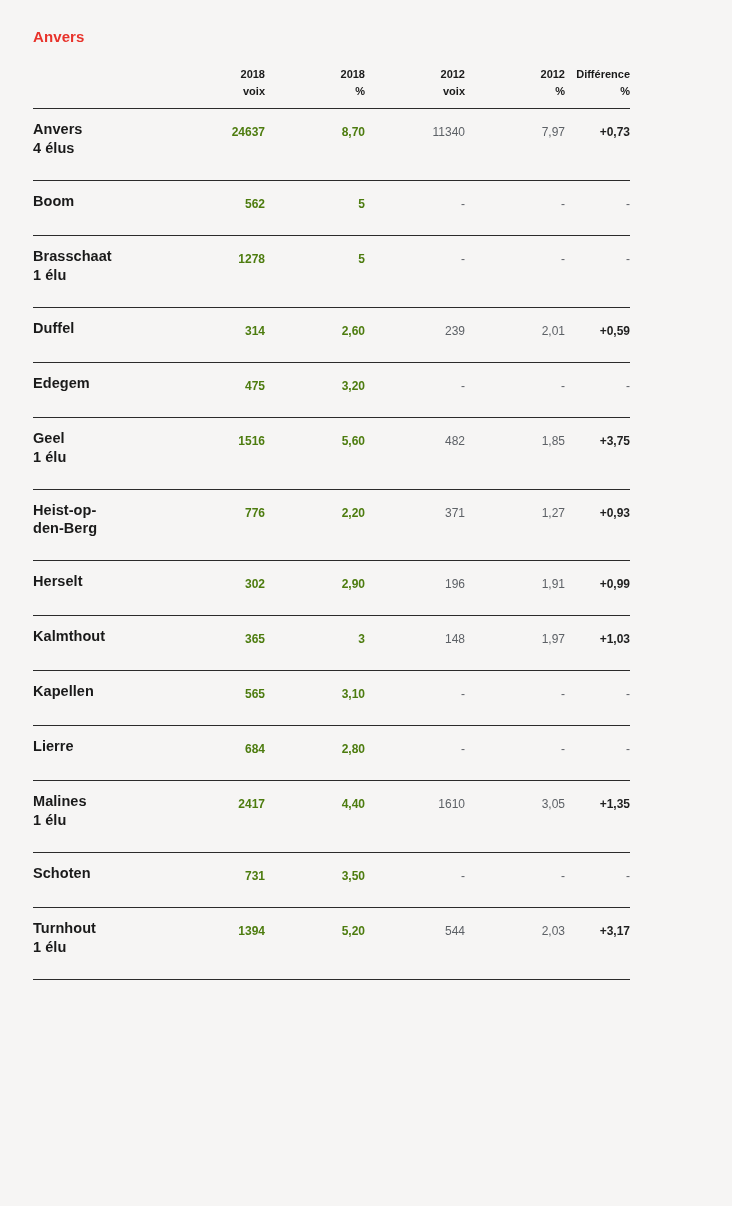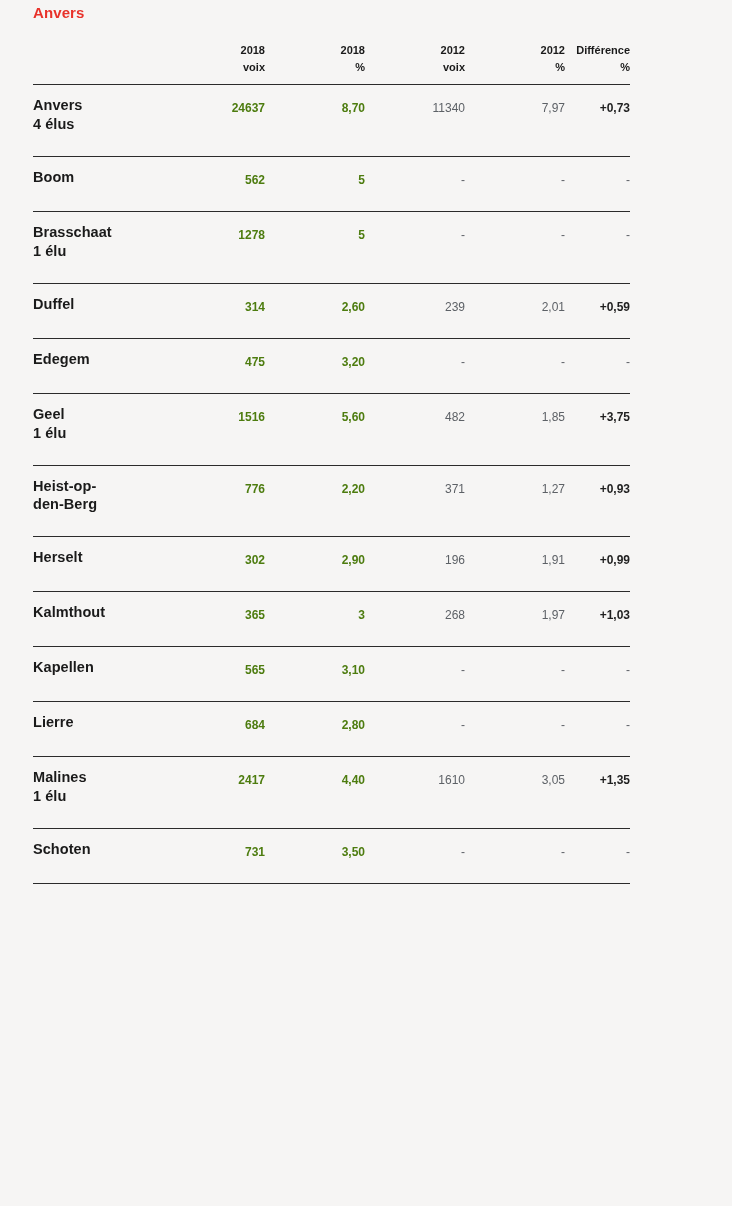--- a/index.html
+++ b/index.html
@@ -13,20 +13,21 @@
     font-family: "Liberation Sans", sans-serif;
     color: #1a1a1a;
     overflow: hidden;
   }
 
   .page {
     position: relative;
     width: 732px;
     height: 1068px;
     box-sizing: border-box;
+    margin-top: 24px;
   }
 
   .region-title {
     position: absolute;
     left: 33px;
     top: 4px;
     font-size: 15px;
     font-weight: bold;
     color: #e8322a;
     letter-spacing: 0.1px;
@@ -220,21 +221,21 @@
           <td class="cell-v18">302</td>
           <td class="cell-p18">2,90</td>
           <td class="cell-v12">196</td>
           <td class="cell-p12">1,91</td>
           <td class="cell-diff">+0,99</td>
         </tr>
         <tr>
           <td class="cell-name">Kalmthout</td>
           <td class="cell-v18">365</td>
           <td class="cell-p18">3</td>
-          <td class="cell-v12">268</td>
+          <td class="cell-v12">148</td>
           <td class="cell-p12">1,97</td>
           <td class="cell-diff">+1,03</td>
         </tr>
         <tr>
           <td class="cell-name">Kapellen</td>
           <td class="cell-v18">565</td>
           <td class="cell-p18">3,10</td>
           <td class="cell-v12"><span class="dash">-</span></td>
           <td class="cell-p12"><span class="dash">-</span></td>
           <td class="cell-diff"><span class="dash">-</span></td>
@@ -257,16 +258,25 @@
           <td class="cell-diff">+1,35</td>
         </tr>
         <tr>
           <td class="cell-name">Schoten</td>
           <td class="cell-v18">731</td>
           <td class="cell-p18">3,50</td>
           <td class="cell-v12"><span class="dash">-</span></td>
           <td class="cell-p12"><span class="dash">-</span></td>
           <td class="cell-diff"><span class="dash">-</span></td>
         </tr>
+        <tr>
+          <td class="cell-name">Turnhout
+1 élu</td>
+          <td class="cell-v18">1394</td>
+          <td class="cell-p18">5,20</td>
+          <td class="cell-v12">544</td>
+          <td class="cell-p12">2,03</td>
+          <td class="cell-diff">+3,17</td>
+        </tr>
       </tbody>
   </table>
 
 </div>
 
 </body></html>

